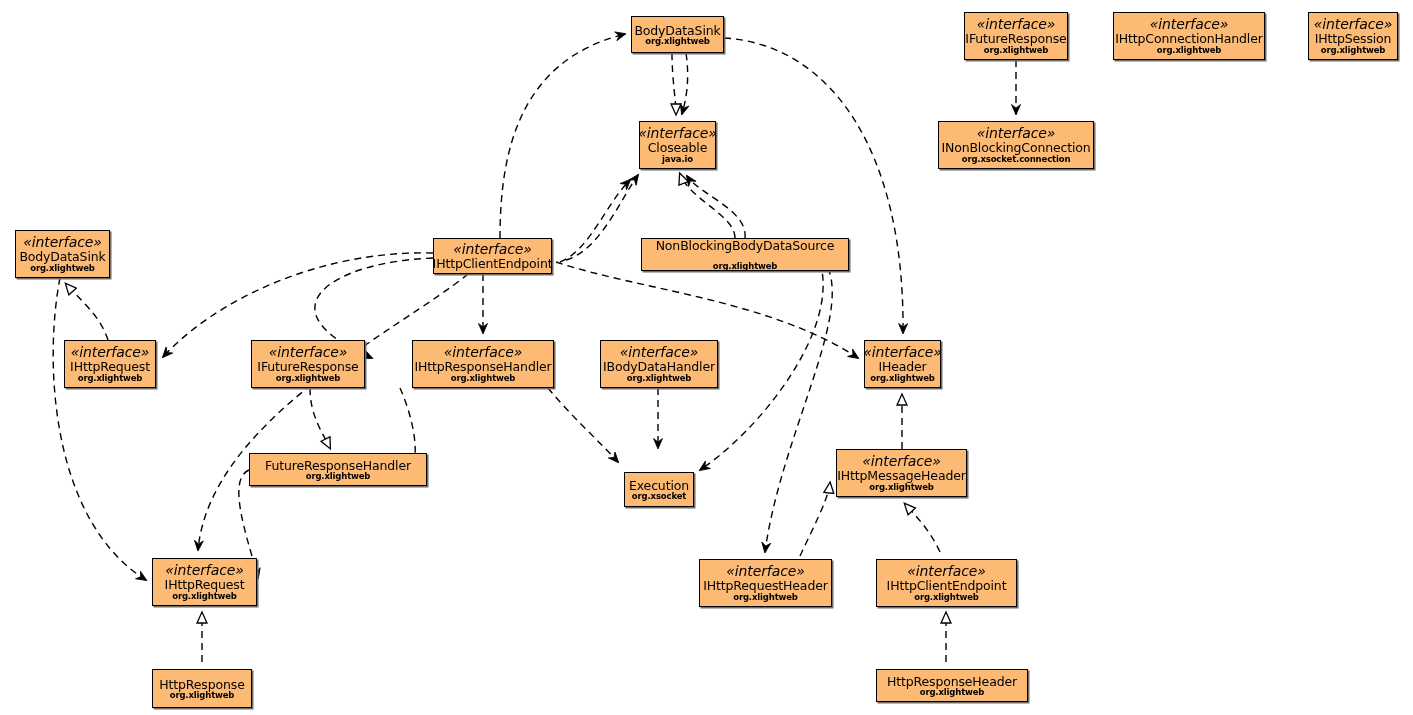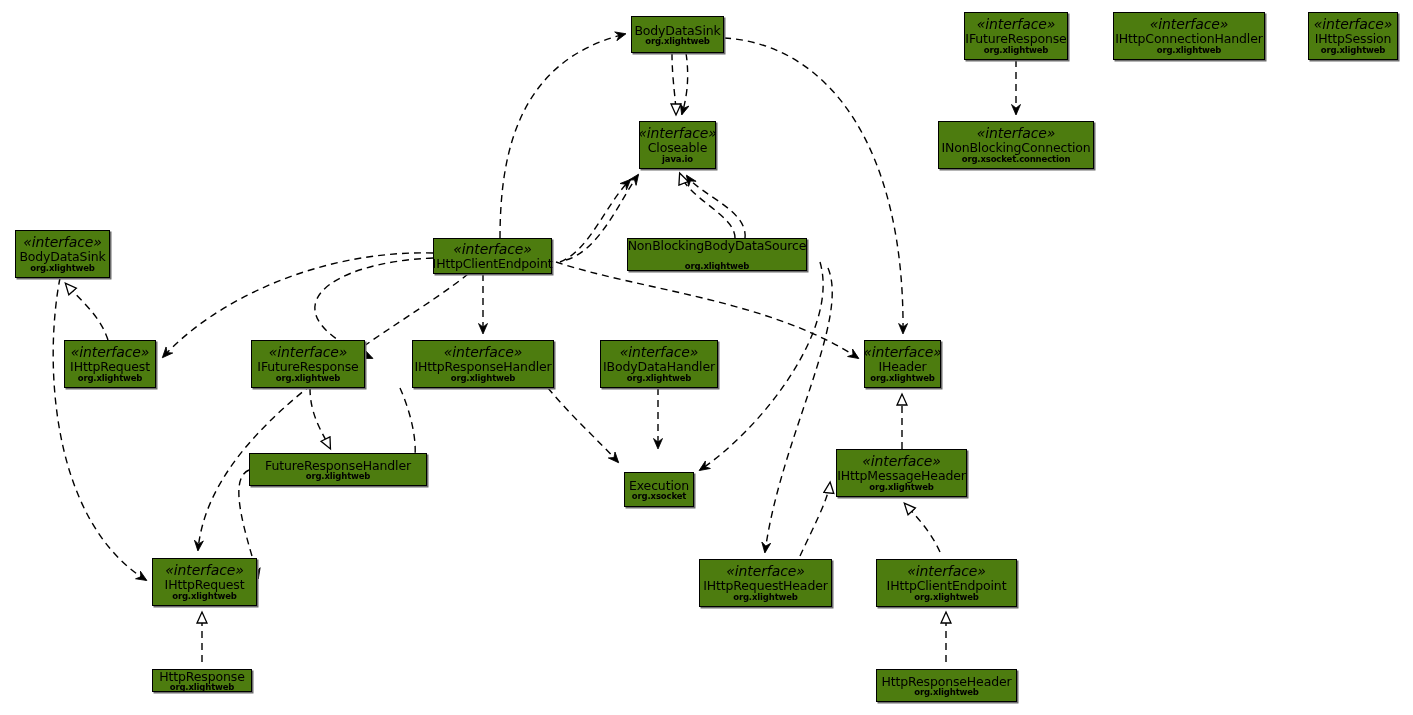--- a/index.html
+++ b/index.html
@@ -1,20 +1,20 @@
 <!DOCTYPE html>
 <html><head>
 <meta charset="utf-8">
 <title>UML Class Diagram</title>
 <style>
   html,body{margin:0;padding:0;background:#ffffff;}
   body{font-family:"DejaVu Sans","Liberation Sans",sans-serif;}
   #diagram{position:relative;width:1413px;height:715px;background:#ffffff;overflow:hidden;}
   #edges{position:absolute;left:0;top:0;width:1413px;height:715px;}
-  .node{position:absolute;box-sizing:border-box;background:#4d7c0f;
+  .node{position:absolute;box-sizing:border-box;background:#fdba74;
         border:1px solid #000000;box-shadow:1.5px 1.5px 0 0 #6d6d6d;
         display:flex;flex-direction:column;align-items:center;justify-content:center;
         text-align:center;line-height:1.06;z-index:5;}
   .stereotype{font-size:14px;color:#000;white-space:nowrap;letter-spacing:-0.1px;font-style:italic;}
   .cname{font-size:12.5px;color:#000;white-space:nowrap;letter-spacing:-0.15px;}
   .pkg{font-size:8.5px;font-weight:bold;color:#000;white-space:nowrap;letter-spacing:-0.15px;}
   .node.plain .cname{margin-top:1px;}
 </style>
 </head>
 <body>
@@ -94,21 +94,21 @@
       </div>
       <div class="node" style="left: 15px; top: 230px; width: 95px; height: 48px;">
         <div class="stereotype">«interface»</div>
         <div class="cname">BodyDataSink</div>
         <div class="pkg">org.xlightweb</div>
       </div>
       <div class="node" style="left: 433px; top: 238px; width: 119px; height: 36px;">
         <div class="stereotype">«interface»</div>
         <div class="cname">IHttpClientEndpoint</div>
       </div>
-      <div class="node plain" style="left: 627px; top: 238px; width: 180px; height: 33px; gap: 10px;">
+      <div class="node plain" style="left: 641px; top: 238px; width: 208px; height: 33px; gap: 10px;">
         <div class="cname">NonBlockingBodyDataSource</div>
         <div class="pkg">org.xlightweb</div>
       </div>
       <div class="node" style="left: 64px; top: 340px; width: 92px; height: 48px;">
         <div class="stereotype">«interface»</div>
         <div class="cname">IHttpRequest</div>
         <div class="pkg">org.xlightweb</div>
       </div>
       <div class="node" style="left: 251px; top: 340px; width: 114px; height: 48px;">
         <div class="stereotype">«interface»</div>
@@ -151,22 +151,22 @@
       <div class="node" style="left: 699px; top: 559px; width: 133px; height: 48px;">
         <div class="stereotype">«interface»</div>
         <div class="cname">IHttpRequestHeader</div>
         <div class="pkg">org.xlightweb</div>
       </div>
       <div class="node" style="left: 876px; top: 559px; width: 141px; height: 48px;">
         <div class="stereotype">«interface»</div>
         <div class="cname">IHttpClientEndpoint</div>
         <div class="pkg">org.xlightweb</div>
       </div>
-      <div class="node plain" style="left: 152px; top: 669px; width: 100px; height: 23px;">
+      <div class="node plain" style="left: 152px; top: 669px; width: 100px; height: 39px;">
         <div class="cname">HttpResponse</div>
         <div class="pkg">org.xlightweb</div>
       </div>
-      <div class="node plain" style="left: 876px; top: 669px; width: 141px; height: 33px;">
+      <div class="node plain" style="left: 876px; top: 669px; width: 152px; height: 33px;">
         <div class="cname">HttpResponseHeader</div>
         <div class="pkg">org.xlightweb</div>
       </div>
     </div>
 </div>
 
 </body></html>

